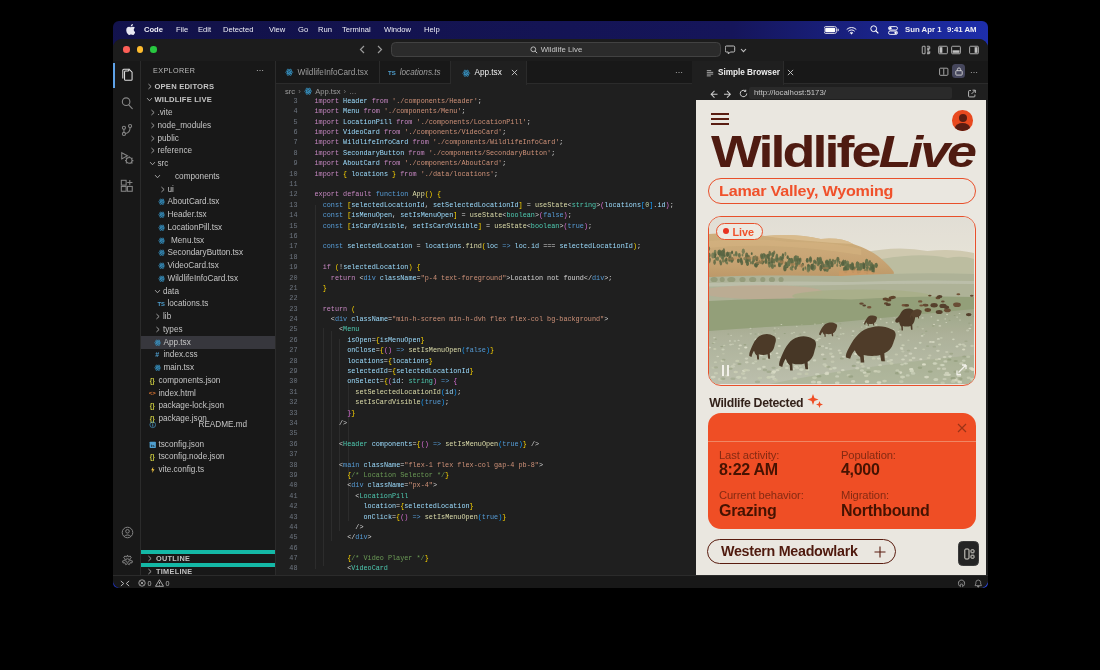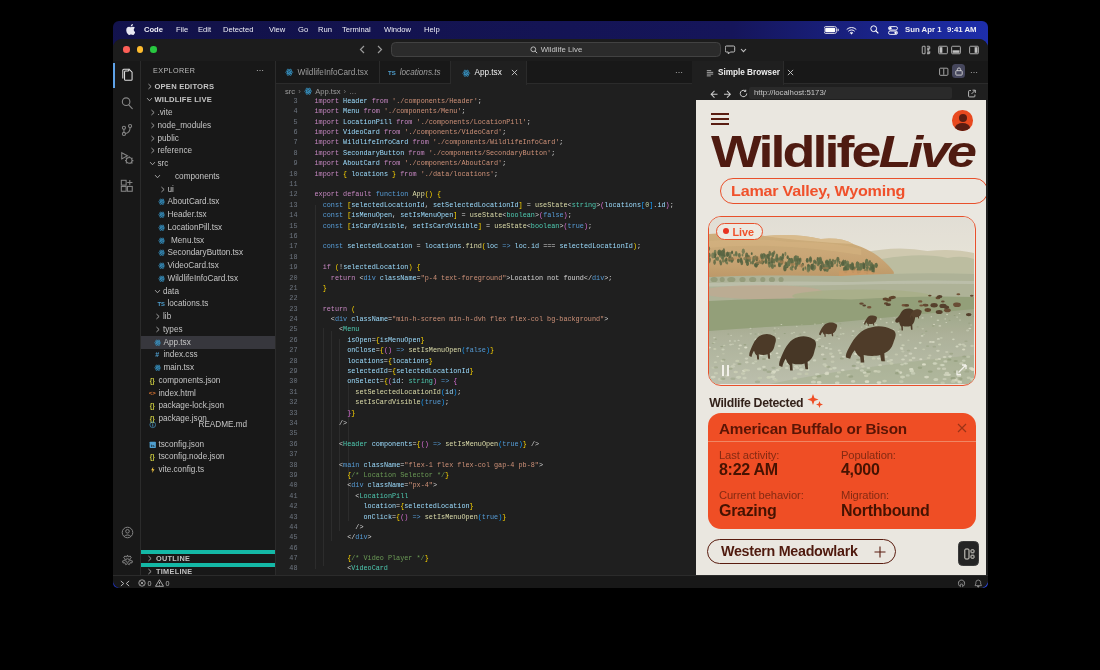--- a/index.html
+++ b/index.html
@@ -682,21 +682,21 @@
         <div class="burger abs" style="left:14.7px;top:13px">
             <div></div>
             <div></div>
             <div></div>
           </div>
         <div class="abs" style="left:256px;top:10px;width:20.5px;height:20.5px;border-radius:50%;background:#e8491f;overflow:hidden">
           <div class="abs" style="left:6.5px;top:4px;width:8px;height:8px;border-radius:50%;background:#5a1d12"></div>
           <div class="abs" style="left:3px;top:13px;width:15px;height:10px;border-radius:50% 50% 0 0;background:#5a1d12"></div>
         </div>
         <div id="apptitle">Wildlife<i style="letter-spacing:-2.6px">Live</i></div>
-        <div class="pill" style="left:24px;top:77.5px;width:267.5px;height:26px">
+        <div class="pill" style="left:12px;top:77.5px;width:267.5px;height:26px">
           <span class="abs" style="left:10px;top:3.5px;font-size:15.5px;font-weight:bold;color:#f0512b;letter-spacing:-0.2px;display:inline-block;transform:scaleX(1.04);transform-origin:0 0">Lamar Valley, Wyoming</span>
         </div>
         <div class="pill" style="left:11.5px;top:116px;width:268px;height:170px;border-radius:13px;overflow:hidden">
           <svg width="265" height="167" viewBox="0 0 261 167" preserveAspectRatio="none">
 <defs>
 <linearGradient id="sky" x1="0" y1="0" x2="0" y2="1">
                   <stop offset="0" stop-color="#e0ded6"></stop>
                   <stop offset="1" stop-color="#eae5d9"></stop>
                 </linearGradient>
 <linearGradient id="hill" x1="0" y1="0" x2="0" y2="1">
@@ -1436,21 +1436,20 @@
                 <path d="M3.5 9.5 L11 2 M11 2 h-4 M11 2 v4 M2 7.5 v4 h4"></path>
               </g>
             </svg>
         </div>
         <div class="abs" style="left:13.3px;top:295.5px;font-size:12.3px;font-weight:bold;color:#33221a;letter-spacing:-0.3px">Wildlife Detected</div>
         <svg class="abs" style="left:111px;top:294px" width="17" height="15" viewBox="0 0 17 15">
             <path d="M6 0 L7.4 4.1 L11.5 5.5 L7.4 6.9 L6 11 L4.6 6.9 L0.5 5.5 L4.6 4.1 Z" fill="#ef4e25"></path>
             <path d="M12.5 7 L13.4 9.6 L16 10.5 L13.4 11.4 L12.5 14 L11.6 11.4 L9 10.5 L11.6 9.6 Z" fill="#ef4e25"></path>
           </svg>
         <div id="redcard">
-          <div class="abs" style="left:11px;top:7px;font-size:15.3px;font-weight:bold;color:#5a1505;letter-spacing:-0.2px">American Buffalo or Bison</div>
           <svg class="abs" style="right:9px;top:10px" width="10" height="10" viewBox="0 0 10 10">
               <path d="M1 1 L9 9 M9 1 L1 9" stroke="#9c3317" stroke-width="1.2"></path>
             </svg>
           <div class="abs" style="left:0;top:28.5px;width:268px;height:1px;background:#f08663"></div>
           <div class="lbl" style="left:11px;top:36px">Last activity:</div>
           <div class="val" style="left:11px;top:48.5px">8:22 AM</div>
           <div class="lbl" style="left:133px;top:36px">Population:</div>
           <div class="val" style="left:133px;top:48.5px">4,000</div>
           <div class="lbl" style="left:11px;top:76.5px">Current behavior:</div>
           <div class="val" style="left:11px;top:89px">Grazing</div>

